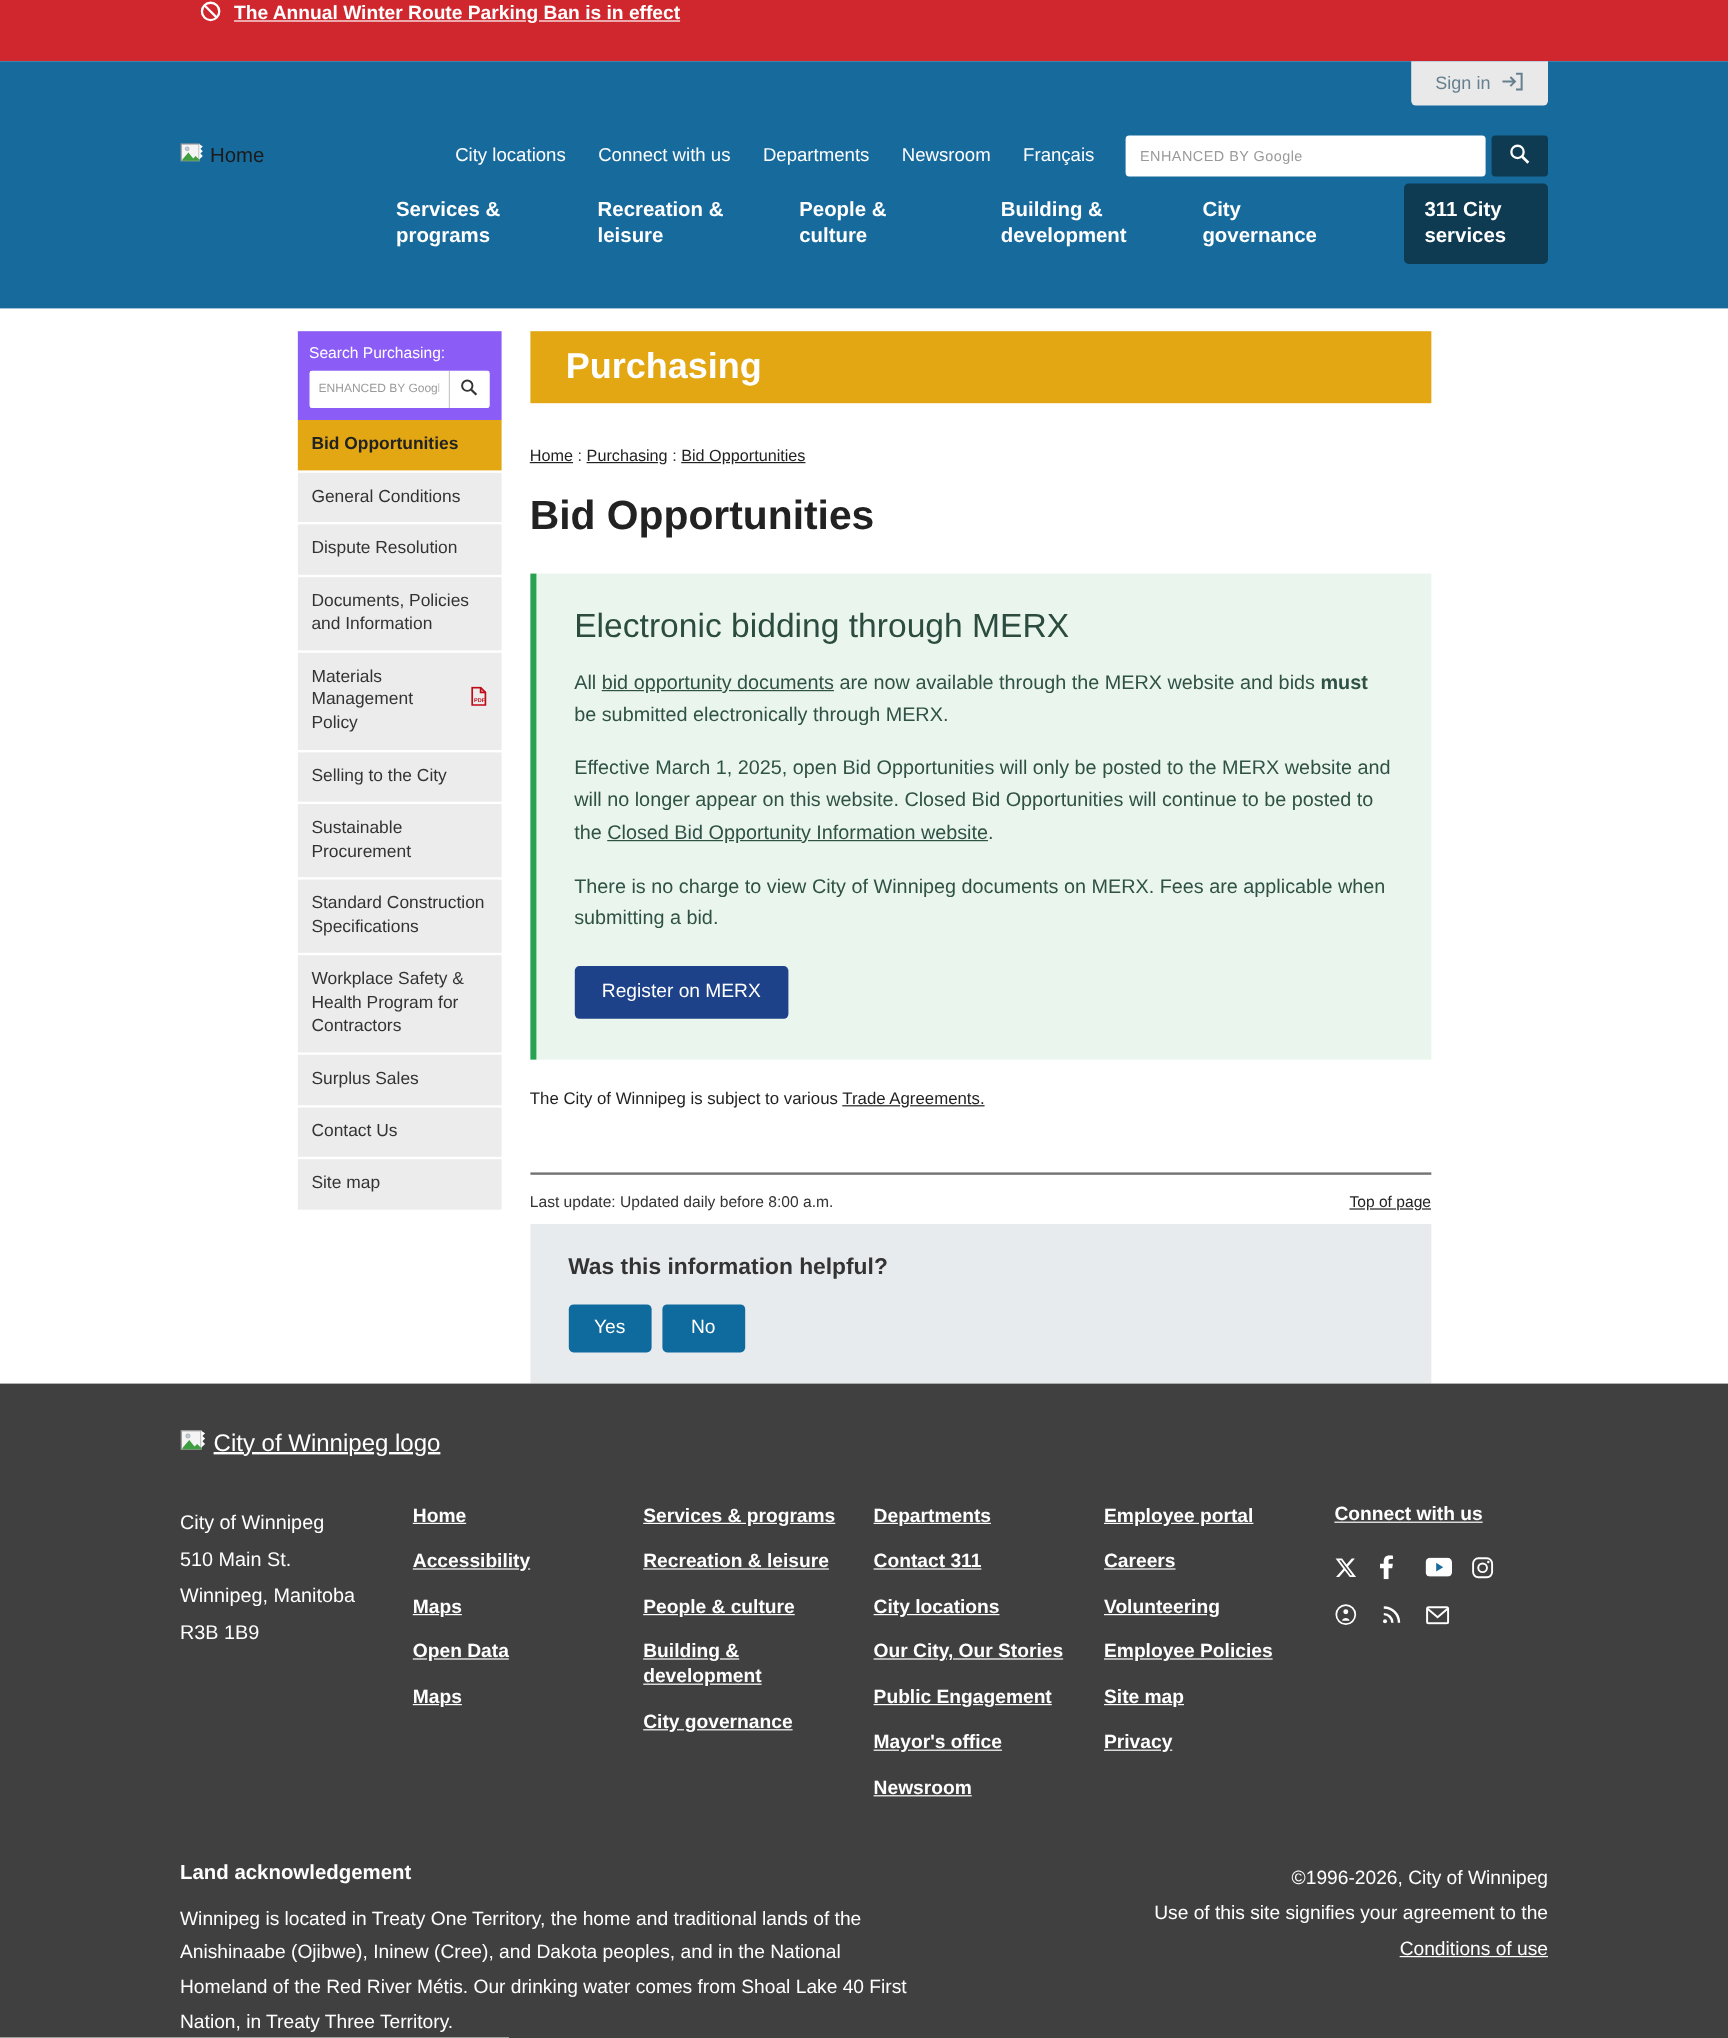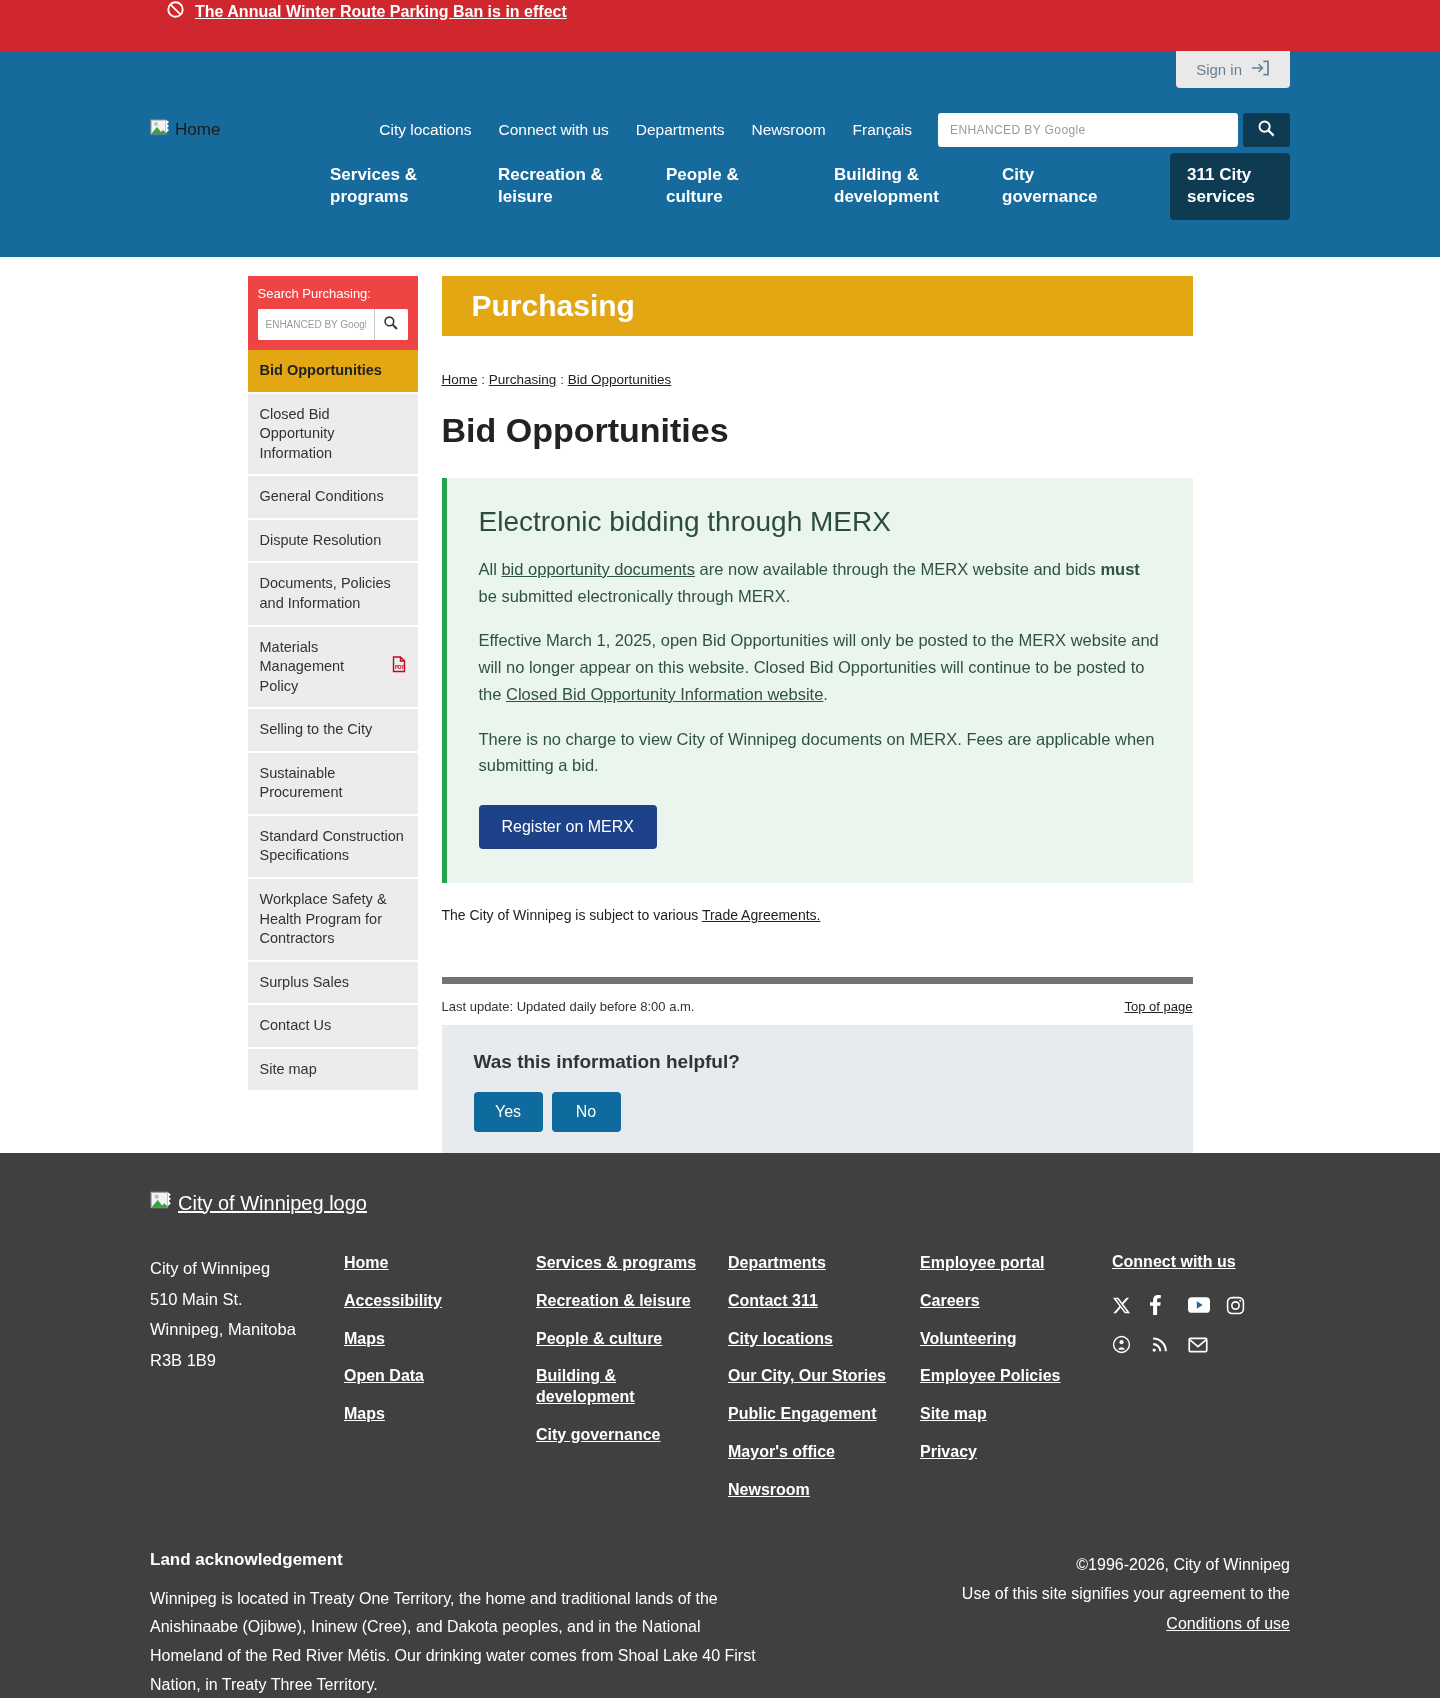--- a/index.html
+++ b/index.html
@@ -49,21 +49,21 @@
   }
   .nav-311 {
     background:#0e3a52; border-radius:4px; padding:11px 17px;
     color:#fff; font-size:17px; font-weight:bold; line-height:1.32;
     text-decoration:none; margin-top:-11px; max-width:120px; display:block;
   }
 
   
   .content { width:945px; margin:0 auto; display:flex; height:896px; padding-top:19px; overflow:hidden; }
   .sidebar { width:170px; flex:none; }
-  .sb-search { background:#ef4444; padding:10px 10px 10px; }
+  .sb-search { background:#8b5cf6; padding:10px 10px 10px; }
   .sb-search-label { color:#fff; font-size:13px; margin-bottom:8px; }
   .sb-input-row { display:flex; background:#fff; border-radius:2px; height:31px; overflow:hidden; }
   .sb-input-row input { flex:1; min-width:0; border:none; padding:0 8px; font-size:10px; color:#555; font-family:inherit; }
   .sb-input-row input::placeholder { color:#9a9a9a; }
   .sb-search-btn { width:34px; background:#fff; border:none; border-left:1px solid #c9c9c9; cursor:pointer; display:flex; align-items:center; justify-content:center; }
   .sb-menu a {
     display:flex; align-items:center; justify-content:space-between; gap:6px;
     background:#ececec; margin-top:2px; padding:11px 12px;
     font-size:14.5px; color:#333; line-height:1.35; text-decoration:none;
   }
@@ -83,21 +83,21 @@
   .callout h2 { font-size:28px; font-weight:500; color:#2b4c3f; margin-bottom:0; }
   .callout p { font-size:16.5px; line-height:1.62; margin-top:18px; }
   .callout a { color:#2f5244; text-decoration:underline; }
   .merx-btn {
     margin-top:26px; background:#1d4289; color:#fff; border:none; border-radius:4px;
     font-size:16px; padding:13px 23px; cursor:pointer; font-family:inherit;
   }
   .trade-line { margin-top:24px; font-size:14px; color:#222; }
   .trade-line a { color:#222; text-decoration:underline; }
 
-  .meta-row { margin-top:54px; border-top:7px solid #737373; padding-top:15px; display:flex; justify-content:space-between; font-size:13px; color:#333; }
+  .meta-row { margin-top:54px; border-top:2px solid #737373; padding-top:15px; display:flex; justify-content:space-between; font-size:13px; color:#333; }
   .meta-row a { color:#222; text-decoration:underline; }
 
   .feedback { margin-top:11px; background:#e8ebee; padding:26px 32px 30px; }
   .fb-q { font-size:19px; font-weight:bold; color:#333; }
   .fb-btns { margin-top:19px; display:flex; gap:9px; }
   .fb-btns button {
     background:#0f6a9d; color:#fff; border:none; border-radius:4px;
     font-size:16px; width:69px; padding:11px 0; cursor:pointer; font-family:inherit;
   }
 
@@ -214,23 +214,20 @@
               </svg>
           </span>
         </button>
       </div>
     </div>
     <nav class="sb-menu">
       <a href="#" class="active">
           <span>Bid Opportunities</span>
         </a>
       <a href="#">
-          <span>Closed Bid Opportunity Information</span>
-        </a>
-      <a href="#">
           <span>General Conditions</span>
         </a>
       <a href="#">
           <span>Dispute Resolution</span>
         </a>
       <a href="#">
           <span>Documents, Policies and Information</span>
         </a>
       <a href="#">
         <span>Materials Management Policy</span>

